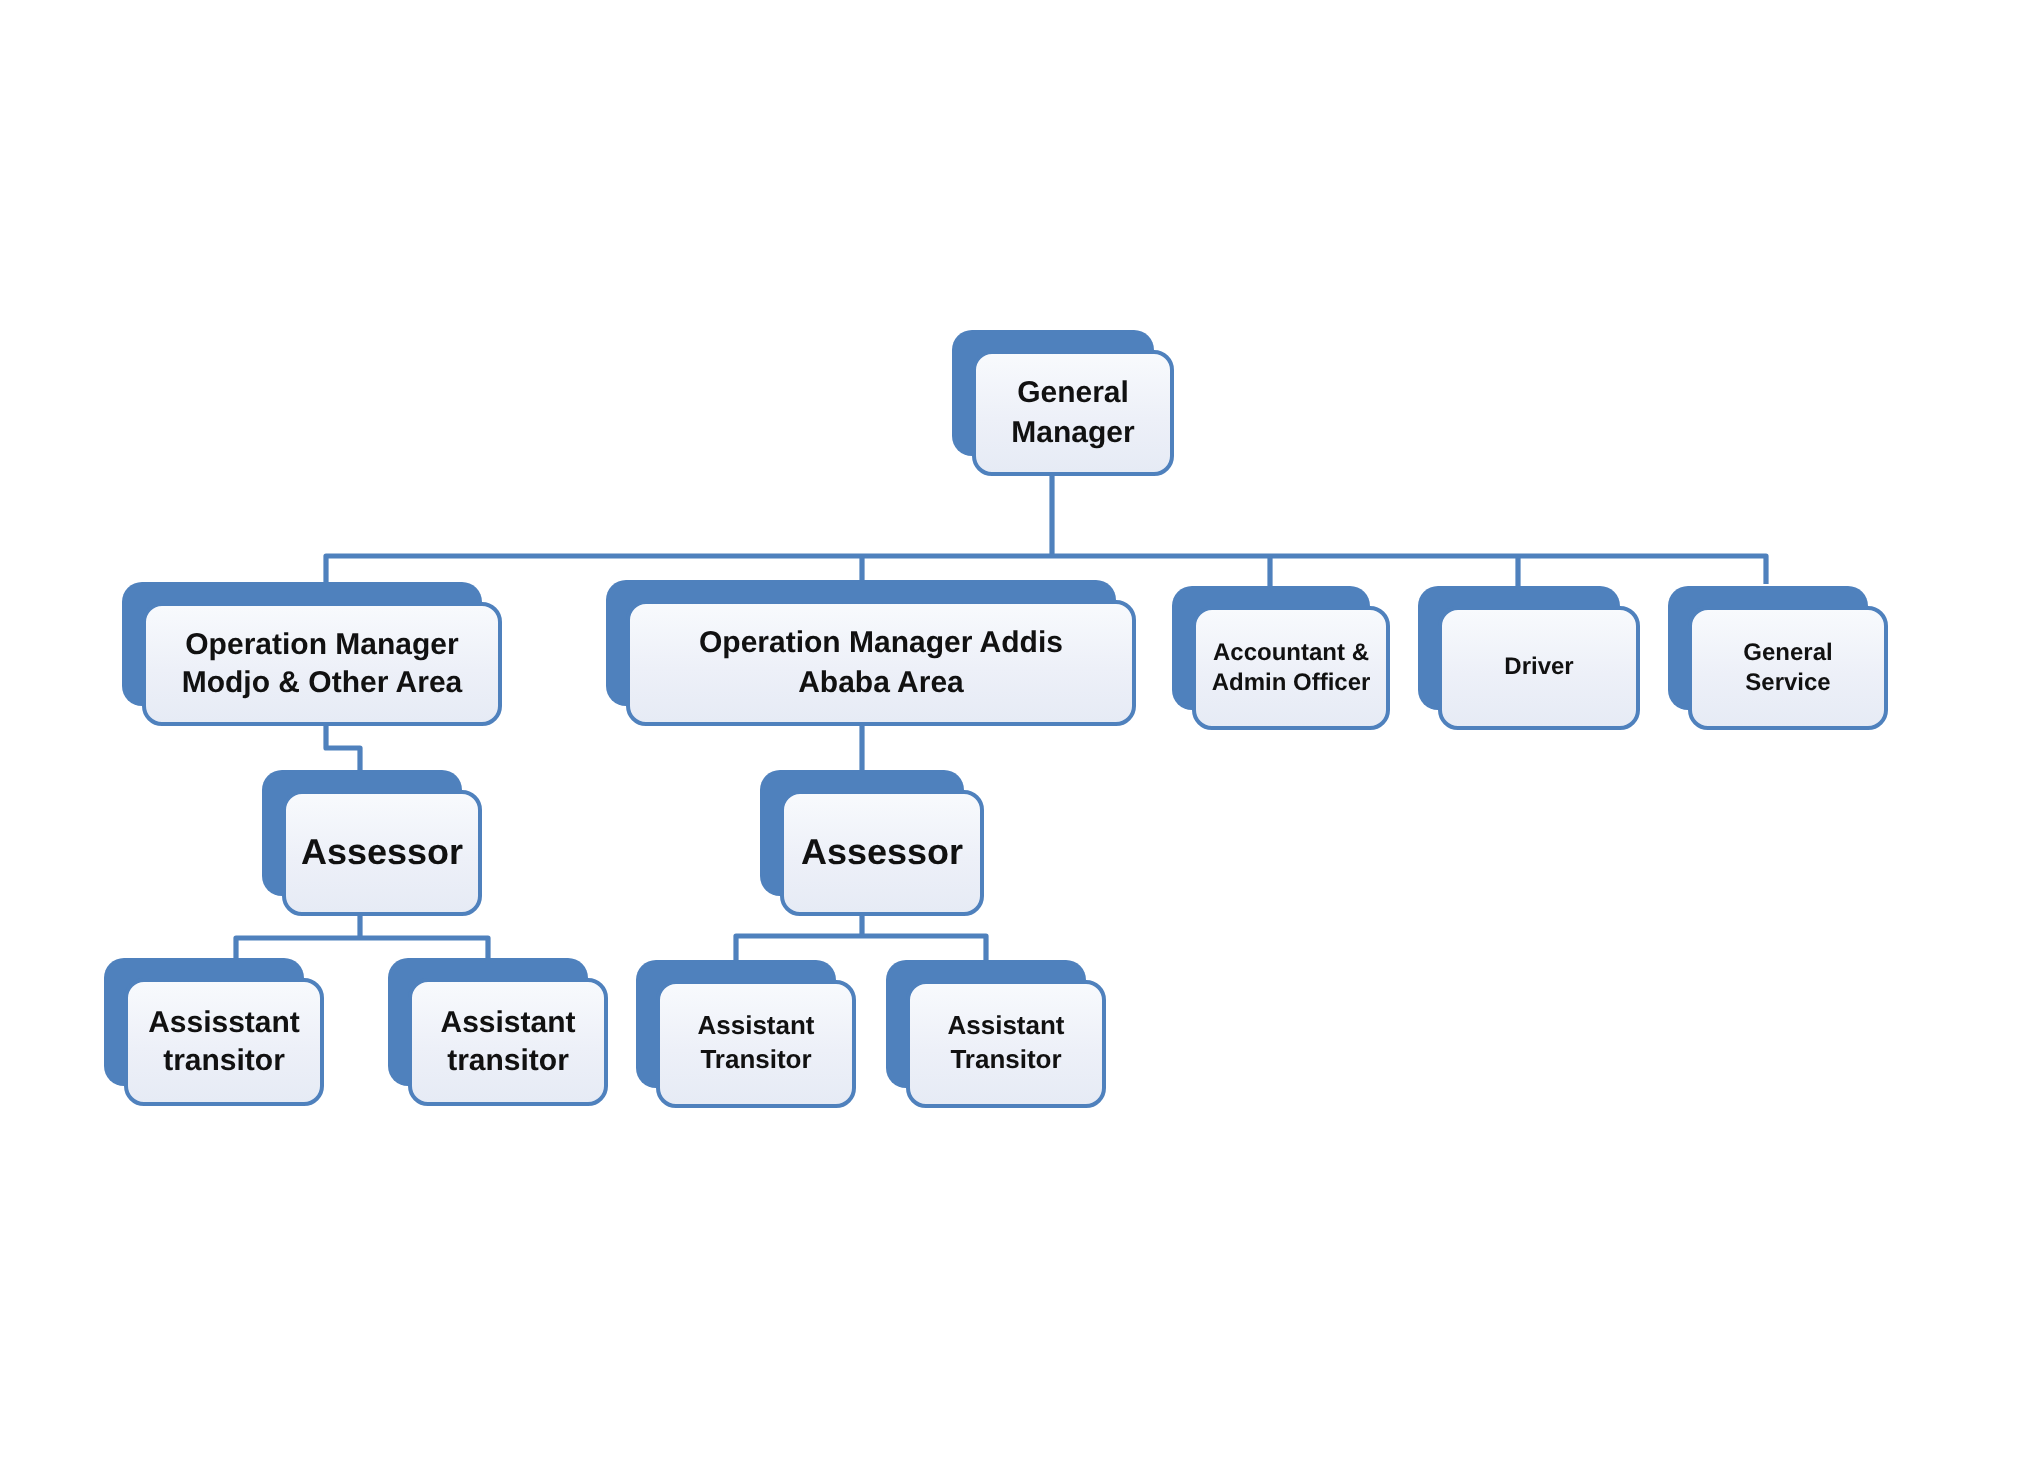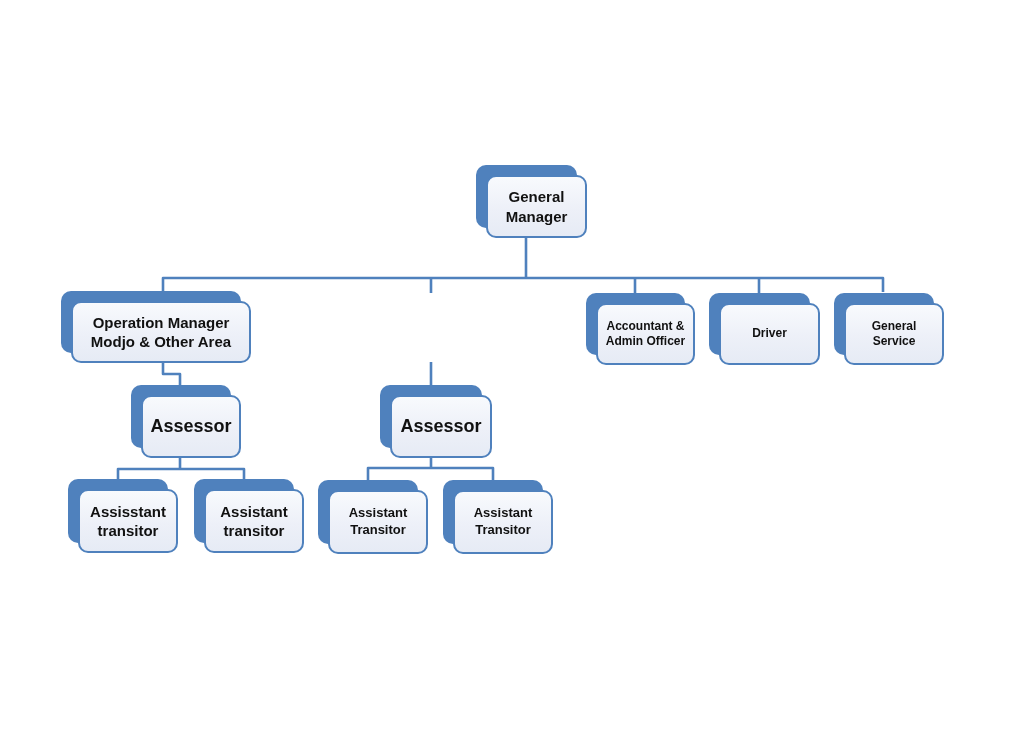--- a/index.html
+++ b/index.html
@@ -62,21 +62,21 @@
 
   
   .n-gm              { left: 486px; top: 175px; width: 101px; height: 63px; }
   .n-opm-modjo       { left:  71px; top: 301px; width: 180px; height: 62px; }
   .n-opm-addis       { left: 313px; top: 300px; width: 255px; height: 63px; }
   .n-accountant      { left: 596px; top: 303px; width:  99px; height: 62px; }
   .n-driver          { left: 719px; top: 303px; width: 101px; height: 62px; }
   .n-general-service { left: 844px; top: 303px; width: 100px; height: 62px; }
   .n-assessor-modjo  { left: 141px; top: 395px; width: 100px; height: 63px; }
   .n-assessor-addis  { left: 390px; top: 395px; width: 102px; height: 63px; }
-  .n-asst-modjo-1    { left:  78px; top: 489px; width: 100px; height: 64px; }
+  .n-asst-modjo-1    { left:  62px; top: 489px; width: 100px; height: 64px; }
   .n-asst-modjo-2    { left: 204px; top: 489px; width: 100px; height: 64px; }
   .n-asst-addis-1    { left: 328px; top: 490px; width: 100px; height: 64px; }
   .n-asst-addis-2    { left: 453px; top: 490px; width: 100px; height: 64px; }
 </style>
 </head>
 <body>
 
 <div class="canvas">
 
   <svg class="connectors" width="1021" height="734" viewBox="0 0 1021 734">
@@ -98,20 +98,26 @@
     </div>
   </div>
 
   <div class="node n-opm-modjo fs15">
     <div class="front">
       <span class="node-label">Operation Manager
 Modjo &amp; Other Area</span>
     </div>
   </div>
 
+  <div class="node n-opm-addis fs15">
+    <div class="front">
+      <span class="node-label">Operation Manager Addis
+Ababa Area</span>
+    </div>
+  </div>
 
   <div class="node n-driver fs12">
     <div class="front">
       <span class="node-label">Driver</span>
     </div>
   </div>
 
   <div class="node n-accountant fs12">
     <div class="front">
       <span class="node-label">Accountant &amp;

